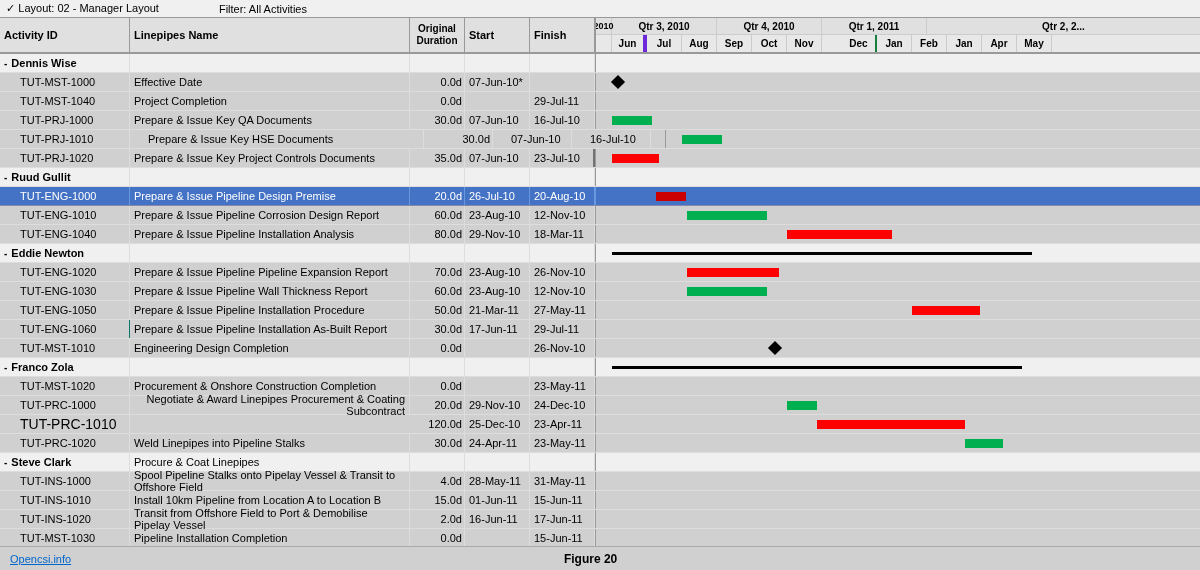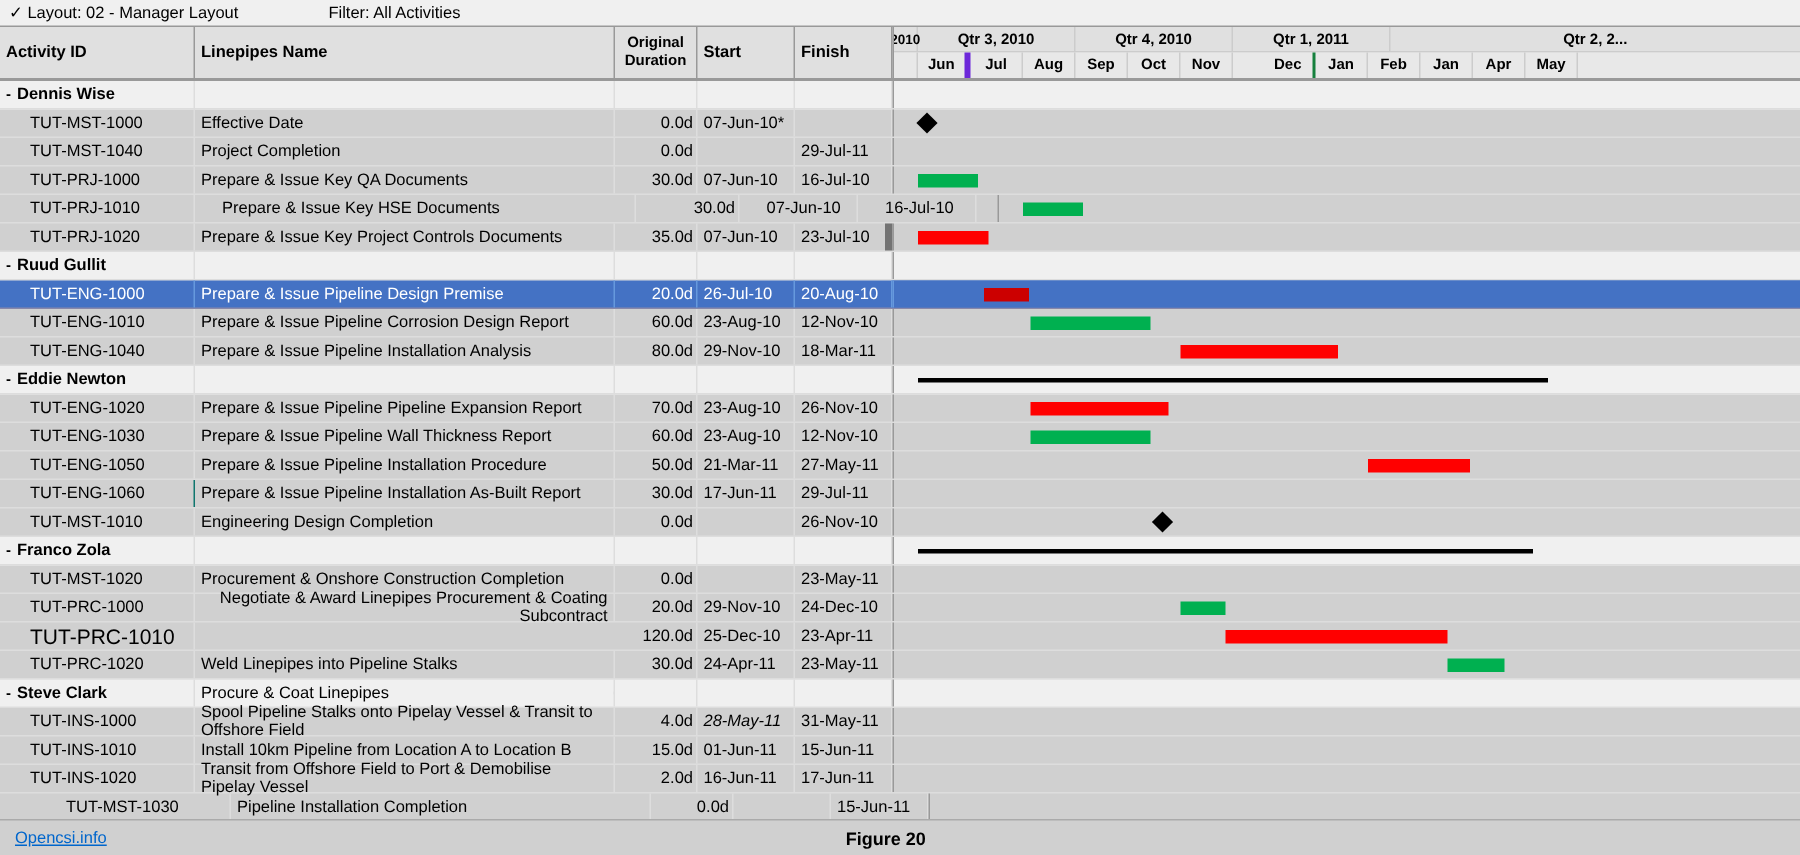--- a/index.html
+++ b/index.html
@@ -115,21 +115,21 @@
       <div style="flex:1; position:relative; overflow:hidden; border-left:1px solid #999;">
         <div style="position:absolute; left:16px; top:5px; width:40px; height:9px; background:#00b050;"></div>
       </div>
     </div>
 
     <div style="display:flex; border-bottom:1px solid #ddd; height:19px;">
       <div style="width:130px; min-width:130px; padding:1px 4px 1px 20px; border-right:1px solid #ddd; display:flex; align-items:center; font-size:11px;">TUT-PRJ-1020</div>
       <div style="width:280px; min-width:280px; padding:1px 4px; border-right:1px solid #ddd; display:flex; align-items:center; font-size:11px;">Prepare &amp; Issue Key Project Controls Documents</div>
       <div style="width:55px; min-width:55px; padding:1px 2px; border-right:1px solid #ddd; display:flex; align-items:center; justify-content:flex-end; font-size:11px;">35.0d</div>
       <div style="width:65px; min-width:65px; padding:1px 4px; border-right:1px solid #ddd; display:flex; align-items:center; font-size:11px;">07-Jun-10</div>
-      <div style="width:65px; min-width:65px; padding:1px 4px; border-right:5px solid #737373; display:flex; align-items:center; font-size:11px;">23-Jul-10</div>
+      <div style="width:65px; min-width:65px; padding:1px 4px; border-right:2px solid #737373; display:flex; align-items:center; font-size:11px;">23-Jul-10</div>
       <div style="flex:1; position:relative; overflow:hidden; border-left:1px solid #999;">
         <div style="position:absolute; left:16px; top:5px; width:47px; height:9px; background:#ff0000;"></div>
       </div>
     </div>
 
     <div style="display:flex; border-bottom:1px solid #ddd; height:19px; background:#f0f0f0;">
       <div style="width:130px; min-width:130px; padding:1px 4px; border-right:1px solid #ddd; display:flex; align-items:center; font-size:11px; font-weight:bold;">
         <span style="margin-right:4px; font-size:10px;">-</span>Ruud Gullit
       </div>
       <div style="width:280px; min-width:280px; padding:1px 4px; border-right:1px solid #ddd; display:flex; align-items:center;"></div>
@@ -301,21 +301,21 @@
       <div style="width:55px; min-width:55px; padding:1px 2px; border-right:1px solid #ddd; display:flex; align-items:center; justify-content:flex-end;"></div>
       <div style="width:65px; min-width:65px; padding:1px 4px; border-right:1px solid #ddd; display:flex; align-items:center;"></div>
       <div style="width:65px; min-width:65px; padding:1px 4px; border-right:1px solid #ddd; display:flex; align-items:center;"></div>
       <div style="flex:1; position:relative; overflow:hidden; border-left:1px solid #999;"></div>
     </div>
 
     <div style="display:flex; border-bottom:1px solid #ddd; height:19px;">
       <div style="width:130px; min-width:130px; padding:1px 4px 1px 20px; border-right:1px solid #ddd; display:flex; align-items:center; font-size:11px;">TUT-INS-1000</div>
       <div style="width:280px; min-width:280px; padding:1px 4px; border-right:1px solid #ddd; display:flex; align-items:center; font-size:11px;">Spool Pipeline Stalks onto Pipelay Vessel &amp; Transit to Offshore Field</div>
       <div style="width:55px; min-width:55px; padding:1px 2px; border-right:1px solid #ddd; display:flex; align-items:center; justify-content:flex-end; font-size:11px;">4.0d</div>
-      <div style="width:65px; min-width:65px; padding:1px 4px; border-right:1px solid #ddd; display:flex; align-items:center; font-size:11px;font-style:italic;">28-May-11</div>
+      <div style="width:65px; min-width:65px; padding:1px 4px; border-right:1px solid #ddd; display:flex; align-items:center; font-size:11px;">28-May-11</div>
       <div style="width:65px; min-width:65px; padding:1px 4px; border-right:1px solid #ddd; display:flex; align-items:center; font-size:11px;">31-May-11</div>
       <div style="flex:1; position:relative; overflow:hidden; border-left:1px solid #999;"></div>
     </div>
 
     <div style="display:flex; border-bottom:1px solid #ddd; height:19px;">
       <div style="width:130px; min-width:130px; padding:1px 4px 1px 20px; border-right:1px solid #ddd; display:flex; align-items:center; font-size:11px;">TUT-INS-1010</div>
       <div style="width:280px; min-width:280px; padding:1px 4px; border-right:1px solid #ddd; display:flex; align-items:center; font-size:11px;">Install 10km Pipeline from Location A to Location B</div>
       <div style="width:55px; min-width:55px; padding:1px 2px; border-right:1px solid #ddd; display:flex; align-items:center; justify-content:flex-end; font-size:11px;">15.0d</div>
       <div style="width:65px; min-width:65px; padding:1px 4px; border-right:1px solid #ddd; display:flex; align-items:center; font-size:11px;">01-Jun-11</div>
       <div style="width:65px; min-width:65px; padding:1px 4px; border-right:1px solid #ddd; display:flex; align-items:center; font-size:11px;">15-Jun-11</div>
@@ -324,21 +324,21 @@
 
     <div style="display:flex; border-bottom:1px solid #ddd; height:19px;">
       <div style="width:130px; min-width:130px; padding:1px 4px 1px 20px; border-right:1px solid #ddd; display:flex; align-items:center; font-size:11px;">TUT-INS-1020</div>
       <div style="width:280px; min-width:280px; padding:1px 4px; border-right:1px solid #ddd; display:flex; align-items:center; font-size:11px;">Transit from Offshore Field to Port &amp; Demobilise Pipelay Vessel</div>
       <div style="width:55px; min-width:55px; padding:1px 2px; border-right:1px solid #ddd; display:flex; align-items:center; justify-content:flex-end; font-size:11px;">2.0d</div>
       <div style="width:65px; min-width:65px; padding:1px 4px; border-right:1px solid #ddd; display:flex; align-items:center; font-size:11px;">16-Jun-11</div>
       <div style="width:65px; min-width:65px; padding:1px 4px; border-right:1px solid #ddd; display:flex; align-items:center; font-size:11px;">17-Jun-11</div>
       <div style="flex:1; position:relative; overflow:hidden; border-left:1px solid #999;"></div>
     </div>
 
-    <div style="display:flex; border-bottom:1px solid #ddd; height:19px;margin-left:24px;">
+    <div style="display:flex; border-bottom:1px solid #ddd; height:19px;">
       <div style="width:130px; min-width:130px; padding:1px 4px 1px 20px; border-right:1px solid #ddd; display:flex; align-items:center; font-size:11px;">TUT-MST-1030</div>
       <div style="width:280px; min-width:280px; padding:1px 4px; border-right:1px solid #ddd; display:flex; align-items:center; font-size:11px;">Pipeline Installation Completion</div>
       <div style="width:55px; min-width:55px; padding:1px 2px; border-right:1px solid #ddd; display:flex; align-items:center; justify-content:flex-end; font-size:11px;">0.0d</div>
       <div style="width:65px; min-width:65px; padding:1px 4px; border-right:1px solid #ddd; display:flex; align-items:center; font-size:11px;"></div>
       <div style="width:65px; min-width:65px; padding:1px 4px; border-right:1px solid #ddd; display:flex; align-items:center; font-size:11px;">15-Jun-11</div>
       <div style="flex:1; position:relative; overflow:hidden; border-left:1px solid #999;"></div>
     </div>
 
   </div>
 </div>

